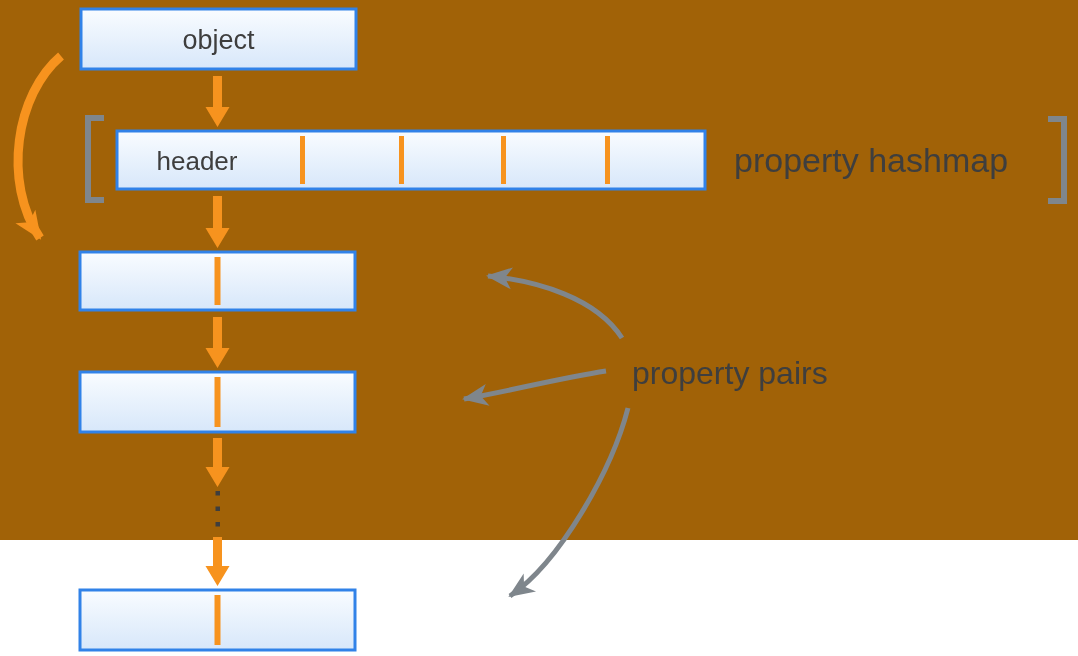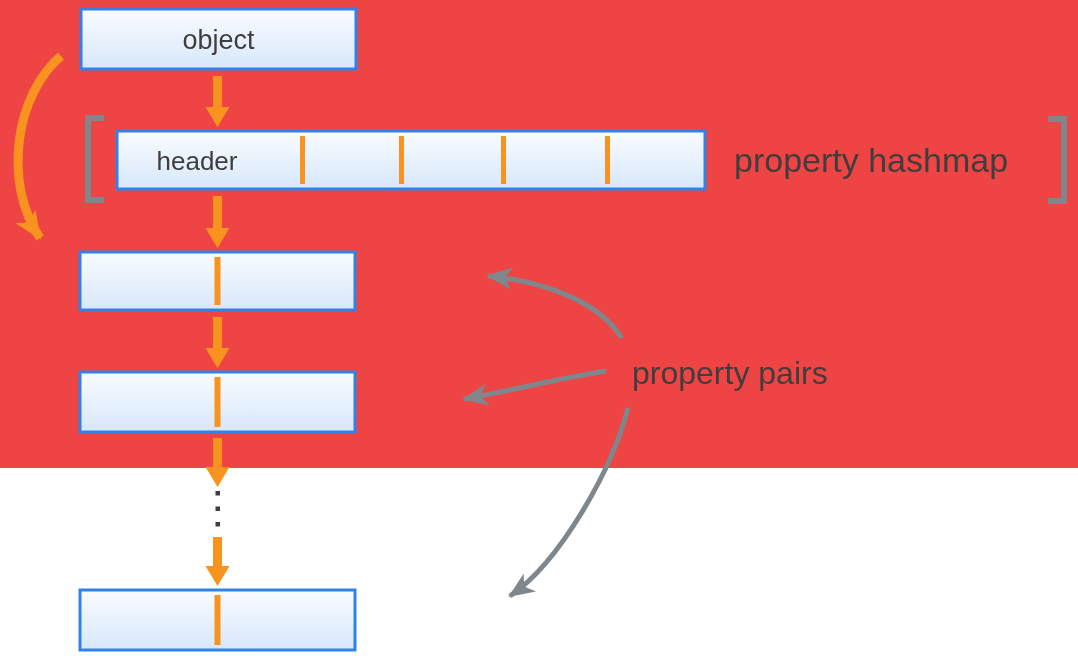--- a/index.html
+++ b/index.html
@@ -6,22 +6,22 @@
     margin: 0;
     padding: 0;
     background: #ffffff;
     width: 1078px;
     height: 656px;
     overflow: hidden;
   }
   .stage {
     position: relative;
     width: 1078px;
-    height: 468px;
-    background: #ef4444;
+    height: 540px;
+    background: #a16207;
   }
   .lbl {
     font-family: "Liberation Sans", sans-serif;
     font-weight: normal;
   }
   .lbl-box   { font-size: 27px; }
   .lbl-cell  { font-size: 26px; }
   .lbl-anno  { font-size: 34px; }
   .lbl-anno2 { font-size: 32px; }
 </style>

